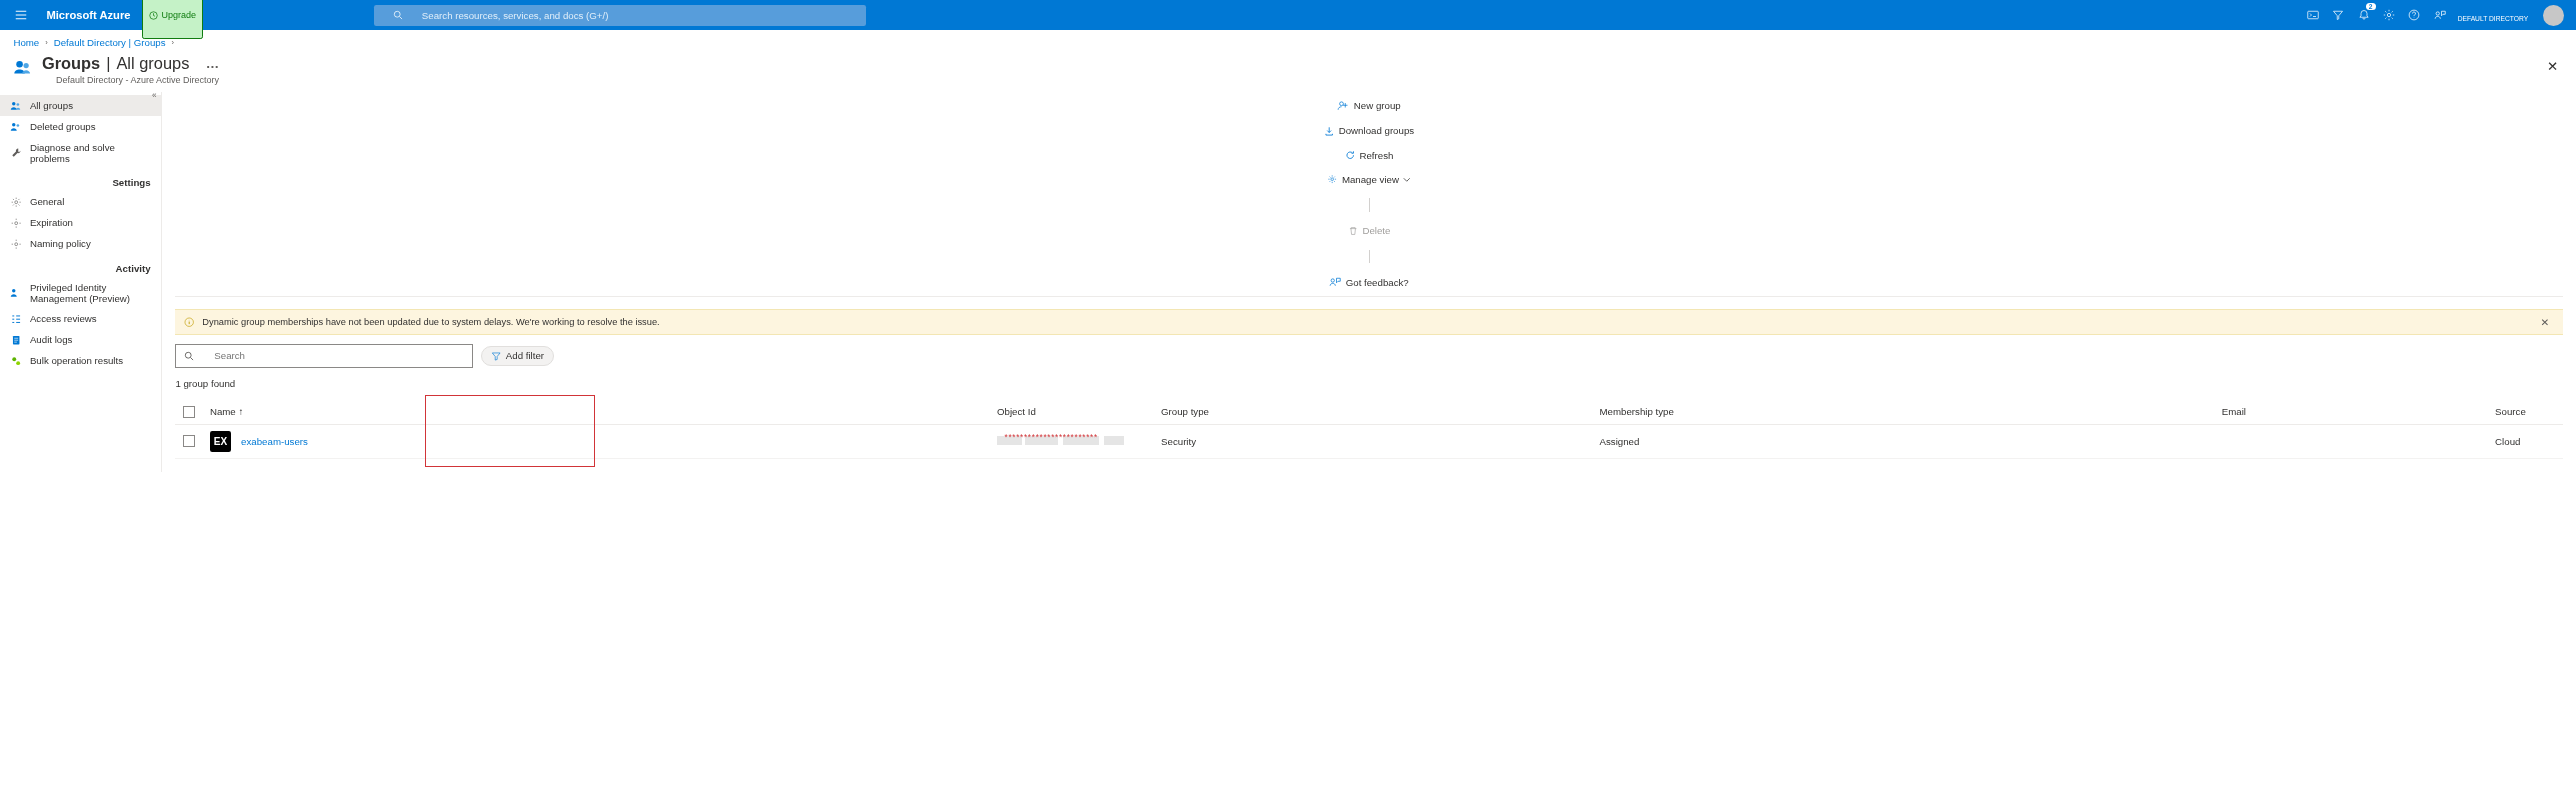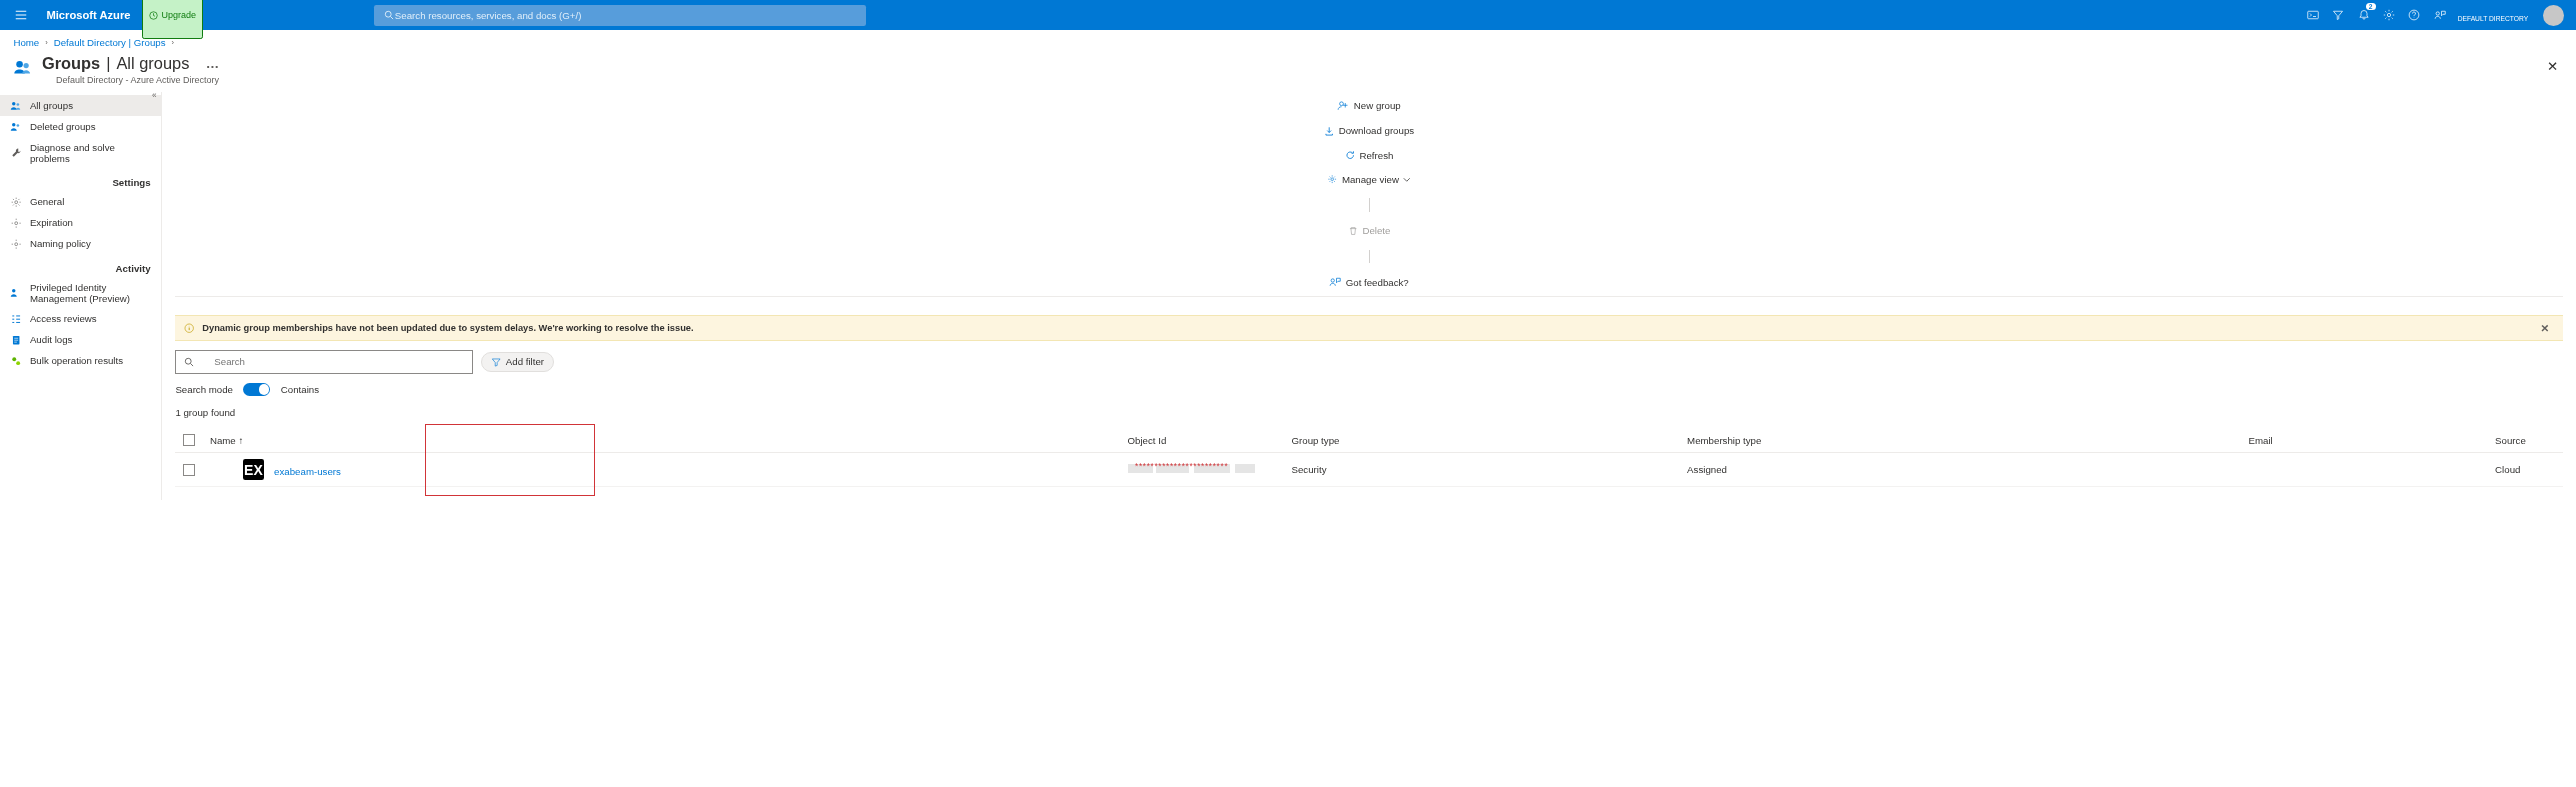--- a/index.html
+++ b/index.html
@@ -5,21 +5,21 @@
   * { margin: 0; padding: 0; box-sizing: border-box; font-family: "Segoe UI", -apple-system, sans-serif; }
   body { background: #fff; font-size: 9.7px; color: #323130; }
 
   
   .topbar { background: #0078d4; height: 30px; display: flex; align-items: center; color: #fff; padding: 0 6px; }
   .hamburger { width: 30px; height: 30px; display:flex; align-items:center; justify-content:center; cursor:pointer; }
   .brand { font-weight: 600; font-size: 11.2px; padding: 0 10.4px; }
   .upgrade-btn { background:#c5f2c7; color:#107c10; border:0.7px solid #107c10; border-radius:2.2px; padding:18px 6px; font-size:9px; display:flex; align-items:center; gap:3px; margin-left:1.5px; cursor:pointer;}
   .top-spacer-left { width: 164px; }
   .searchbox { flex: 0 0 492px; margin-left: 7.5px; }
-  .searchbox-inner { background:#579ddb; height:21px; border-radius:2.2px; display:flex; align-items:center; padding:0 10px; gap:0; color:#e1effa; font-size:9.7px;text-align:right; }
+  .searchbox-inner { background:#579ddb; height:21px; border-radius:2.2px; display:flex; align-items:center; padding:0 19px; gap:18px; color:#e1effa; font-size:9.7px;text-align:right; }
   .top-spacer-right { flex:1; }
   .top-icons { display:flex; align-items:center; gap:10.4px; padding-right:6px; }
   .top-icon { width:15px; height:15px; display:flex; align-items:center; justify-content:center; cursor:pointer; position:relative; }
   .badge { position:absolute; top:-4.5px; right:-4.5px; background:#fff; color:#0078d4; border-radius:6px; font-size:6.7px; font-weight:700; padding:0 3px; }
   .account { display:flex; flex-direction:column; align-items:flex-end; font-size:6.7px; line-height:1.2; padding-right:4.5px;}
   .avatar { width:21px; height:21px; border-radius:50%; background:#c7c7c7; }
 
   
   .breadcrumb { display:flex; align-items:center; gap:6px; padding:6.7px 13.4px; font-size:9.7px; }
   .breadcrumb a { color:#0078d4; text-decoration:none; }
@@ -42,40 +42,40 @@
   .nav-heading { padding:9px 10.4px 3px 10.4px; font-weight:600; font-size:9.7px;text-align:right; }
   .nav-icon { width:12px; height:12px; display:flex; align-items:center; justify-content:center; }
 
   .content { flex:1; padding:0 13.4px 13.4px 13.4px; }
 
   .toolbar { display:flex; align-items:center; gap:13.4px; padding:7.5px 0; border-bottom:0.7px solid #edebe9;flex-direction:column; }
   .tool-btn { display:flex; align-items:center; gap:4.5px; font-size:9.7px; color:#323130; cursor:pointer; }
   .tool-btn.disabled { color:#a19f9d; cursor:default; }
   .tool-sep { width:0.7px; height:13.4px; background:#d2d0ce; }
 
-  .warning { background:#fff4ce1a; background:#fdf6e3; border-bottom:0.7px solid #f3e6b3; border-top:0.7px solid #f3e6b3; padding:6px 9px; font-size:9.3px; display:flex; align-items:center; gap:7.5px; margin-top:18px; position:relative; background:#fef8e7;font-weight:bold; }
+  .warning { background:#fff4ce1a; background:#fdf6e3; border-bottom:0.7px solid #f3e6b3; border-top:0.7px solid #f3e6b3; padding:6px 9px; font-size:9.3px; display:flex; align-items:center; gap:7.5px; margin-top:12px; position:relative; background:#fef8e7; }
   .warning { background:#fdf5df; }
   .warning-close { margin-left:auto; color:#605e5c; cursor:pointer; font-size:10.4px; padding:0 4.5px;}
 
   .searchrow { display:flex; align-items:center; gap:7.5px; margin-top:9px; }
   .search-input { width:298px; height:24px; border:0.7px solid #8a8886; display:flex; align-items:center; gap:20px; padding:0 7.5px; font-size:9.7px; }
   .search-input input { border:none; outline:none; flex:1; font-size:9.7px; }
   .addfilter { display:flex; align-items:center; gap:4.5px; background:#f3f2f1; border:0.7px solid #e1dfdd; border-radius:12px; padding:3.7px 9px; font-size:9.7px; cursor:pointer;}
 
   .moderow { display:flex; align-items:center; gap:10.4px; margin-top:9px; font-size:9.7px;}
   .toggle { width:27px; height:13.4px; background:#0078d4; border-radius:6.7px; position:relative; cursor:pointer;}
   .toggle::after { content:''; position:absolute; width:10.4px; height:10.4px; background:#fff; border-radius:50%; top:1.5px; right:1.5px; }
 
   .countrow { margin-top:10.4px; font-size:9.7px; color:#323130; }
 
   table.groups { width:100%; margin-top:10.4px; border-collapse:collapse; font-size:9.7px; }
   table.groups th { text-align:left; font-weight:400; color:#323130; padding:6px 7.5px; border-bottom:0.7px solid #edebe9;}
   table.groups td { padding:6px 7.5px; border-bottom:0.7px solid #f3f2f1; vertical-align:middle;}
   .chk { width:12px; height:12px; border:0.7px solid #8a8886; cursor:pointer;}
-  .grp-pill { width:21px; height:21px; background:#000; color:#fff; font-size:14px; font-weight:600; display:inline-flex; align-items:center; justify-content:center; border-radius:2.2px; margin-right:7.5px;margin-left:33px;}
+  .grp-pill { width:21px; height:21px; background:#000; color:#fff; font-size:10px; font-weight:600; display:inline-flex; align-items:center; justify-content:center; border-radius:2.2px; margin-right:7.5px;}
   .link { color:#0078d4; cursor:pointer; }
 
   .highlight-box { border:1.5px solid #d13438; padding:0; position:absolute; pointer-events:none; }
   .objid-wrap { position:relative; }
   .redacted-bar { display:inline-block; width:127px; height:9px; background:linear-gradient(90deg,#e5e5e5 0 20%,transparent 20% 22%,#e5e5e5 22% 48%,transparent 48% 52%,#e5e5e5 52% 80%,transparent 80% 84%,#e5e5e5 84% 100%); position:relative; }
   .redacted-bar::after{ content:'************************'; color:#d13438; position:absolute; left:7.5px; top:-2.2px; font-size:8.2px; letter-spacing:0.7px;}
 
   svg { display:block; }
 </style>
 </head>
@@ -345,25 +345,20 @@
         <input type="text" placeholder="Search" style="">
       </div>
       <div class="addfilter">
         <svg width="10.4" height="10.4" viewBox="0 0 16 16">
             <path d="M2 3h12l-4.5 5.5V13l-3 1V8.5z" fill="none" stroke="#0078d4"></path>
           </svg>
         <span>Add filter</span>
       </div>
     </div>
 
-    <div class="moderow">
-      <span>Search mode</span>
-      <div class="toggle"></div>
-      <span>Contains</span>
-    </div>
 
     <div class="countrow">1 group found</div>
 
     <div style="position:relative;">
     <table class="groups">
       <thead>
         <tr>
           <th style="width:24px">
                 <div class="chk"></div>
               </th>

